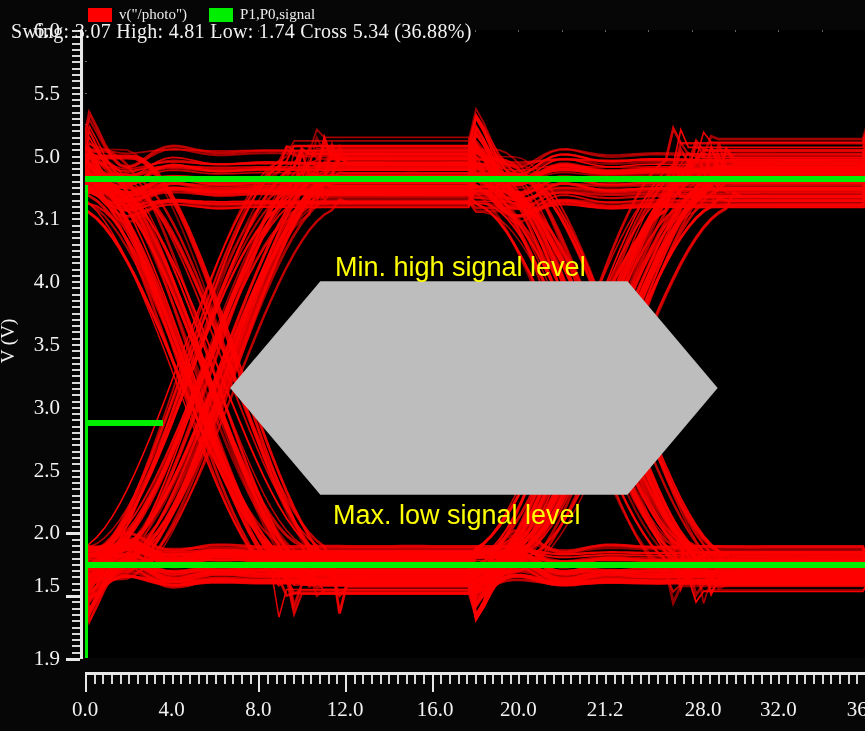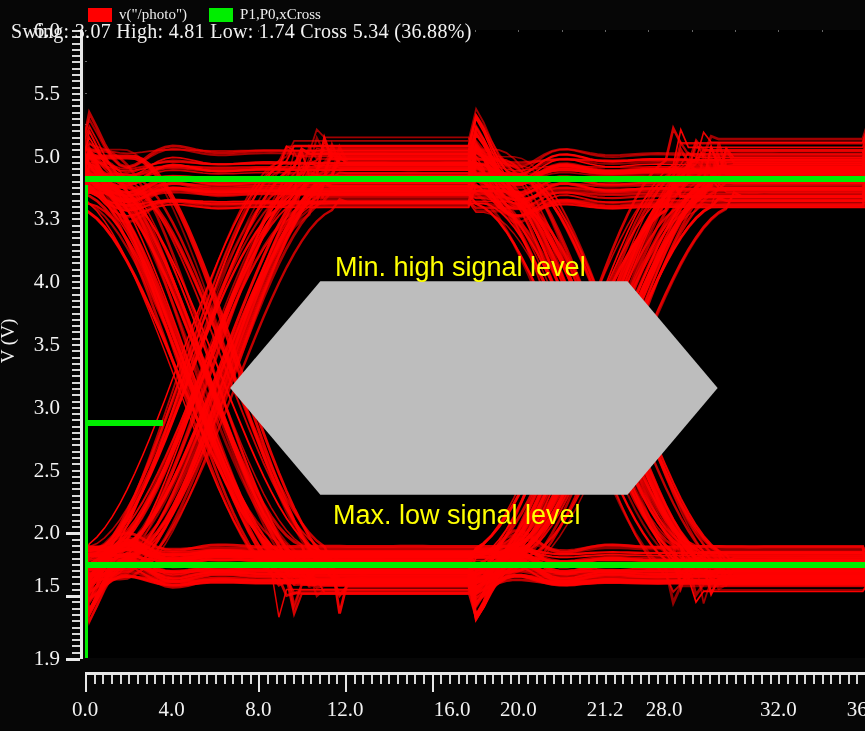--- a/index.html
+++ b/index.html
@@ -272,21 +272,21 @@
       <div class="ylabel-wrap" style="top: 406.8px;">
         <div class="ylabel" style="transform: translateY(-50%);">3.0</div>
       </div>
       <div class="ylabel-wrap" style="top: 344px;">
         <div class="ylabel" style="transform: translateY(-50%);">3.5</div>
       </div>
       <div class="ylabel-wrap" style="top: 281.2px;">
         <div class="ylabel" style="transform: translateY(-50%);">4.0</div>
       </div>
       <div class="ylabel-wrap" style="top: 218.4px;">
-        <div class="ylabel" style="transform: translateY(-50%);">3.3</div>
+        <div class="ylabel" style="transform: translateY(-50%);">3.1</div>
       </div>
       <div class="ylabel-wrap" style="top: 155.6px;">
         <div class="ylabel" style="transform: translateY(-50%);">5.0</div>
       </div>
       <div class="ylabel-wrap" style="top: 92.8px;">
         <div class="ylabel" style="transform: translateY(-50%);">5.5</div>
       </div>
       <div class="ylabel-wrap" style="top: 30px;">
         <div class="ylabel" style="transform: translateY(-50%);">6.0</div>
       </div>
@@ -524,21 +524,21 @@
 
   <div id="stats-text">Swing: 3.07 High: 4.81 Low: 1.74 Cross 5.34 (36.88%)</div>
 
   <div id="legend">
       <div class="legend-entry">
         <span class="legend-swatch" style="background: rgb(255, 0, 0);"></span>
         <span class="legend-text">v("/photo")</span>
       </div>
       <div class="legend-entry">
         <span class="legend-swatch" style="background: rgb(0, 238, 0);"></span>
-        <span class="legend-text">P1,P0,xCross</span>
+        <span class="legend-text">P1,P0,signal</span>
       </div>
     </div>
 
   <div id="x-axis-line"></div>
   <div id="x-ticks-layer">
       <div class="xtick-major" style="left: 0px;"></div>
       <div class="xtick-minor" style="left: 8.66667px;"></div>
       <div class="xtick-minor" style="left: 17.3333px;"></div>
       <div class="xtick-minor" style="left: 26px;"></div>
       <div class="xtick-minor" style="left: 34.6667px;"></div>
@@ -624,21 +624,21 @@
       <div class="xtick-minor" style="left: 728px;"></div>
       <div class="xtick-minor" style="left: 736.667px;"></div>
       <div class="xtick-minor" style="left: 745.333px;"></div>
       <div class="xtick-minor" style="left: 754px;"></div>
       <div class="xtick-minor" style="left: 762.667px;"></div>
       <div class="xtick-minor" style="left: 771.333px;"></div>
       <div class="xlabel" style="left: 0px;">0.0</div>
       <div class="xlabel" style="left: 86.6667px;">4.0</div>
       <div class="xlabel" style="left: 173.333px;">8.0</div>
       <div class="xlabel" style="left: 260px;">12.0</div>
-      <div class="xlabel" style="left: 367px;">16.0</div>
+      <div class="xlabel" style="left: 350px;">16.0</div>
       <div class="xlabel" style="left: 433.333px;">20.0</div>
       <div class="xlabel" style="left: 520px;">21.2</div>
-      <div class="xlabel" style="left: 579px;">28.0</div>
+      <div class="xlabel" style="left: 618px;">28.0</div>
       <div class="xlabel" style="left: 693.333px;">32.0</div>
       <div class="xlabel" style="left: 780px;">36.0</div>
     </div>
 
 </div>
 
 </body></html>

